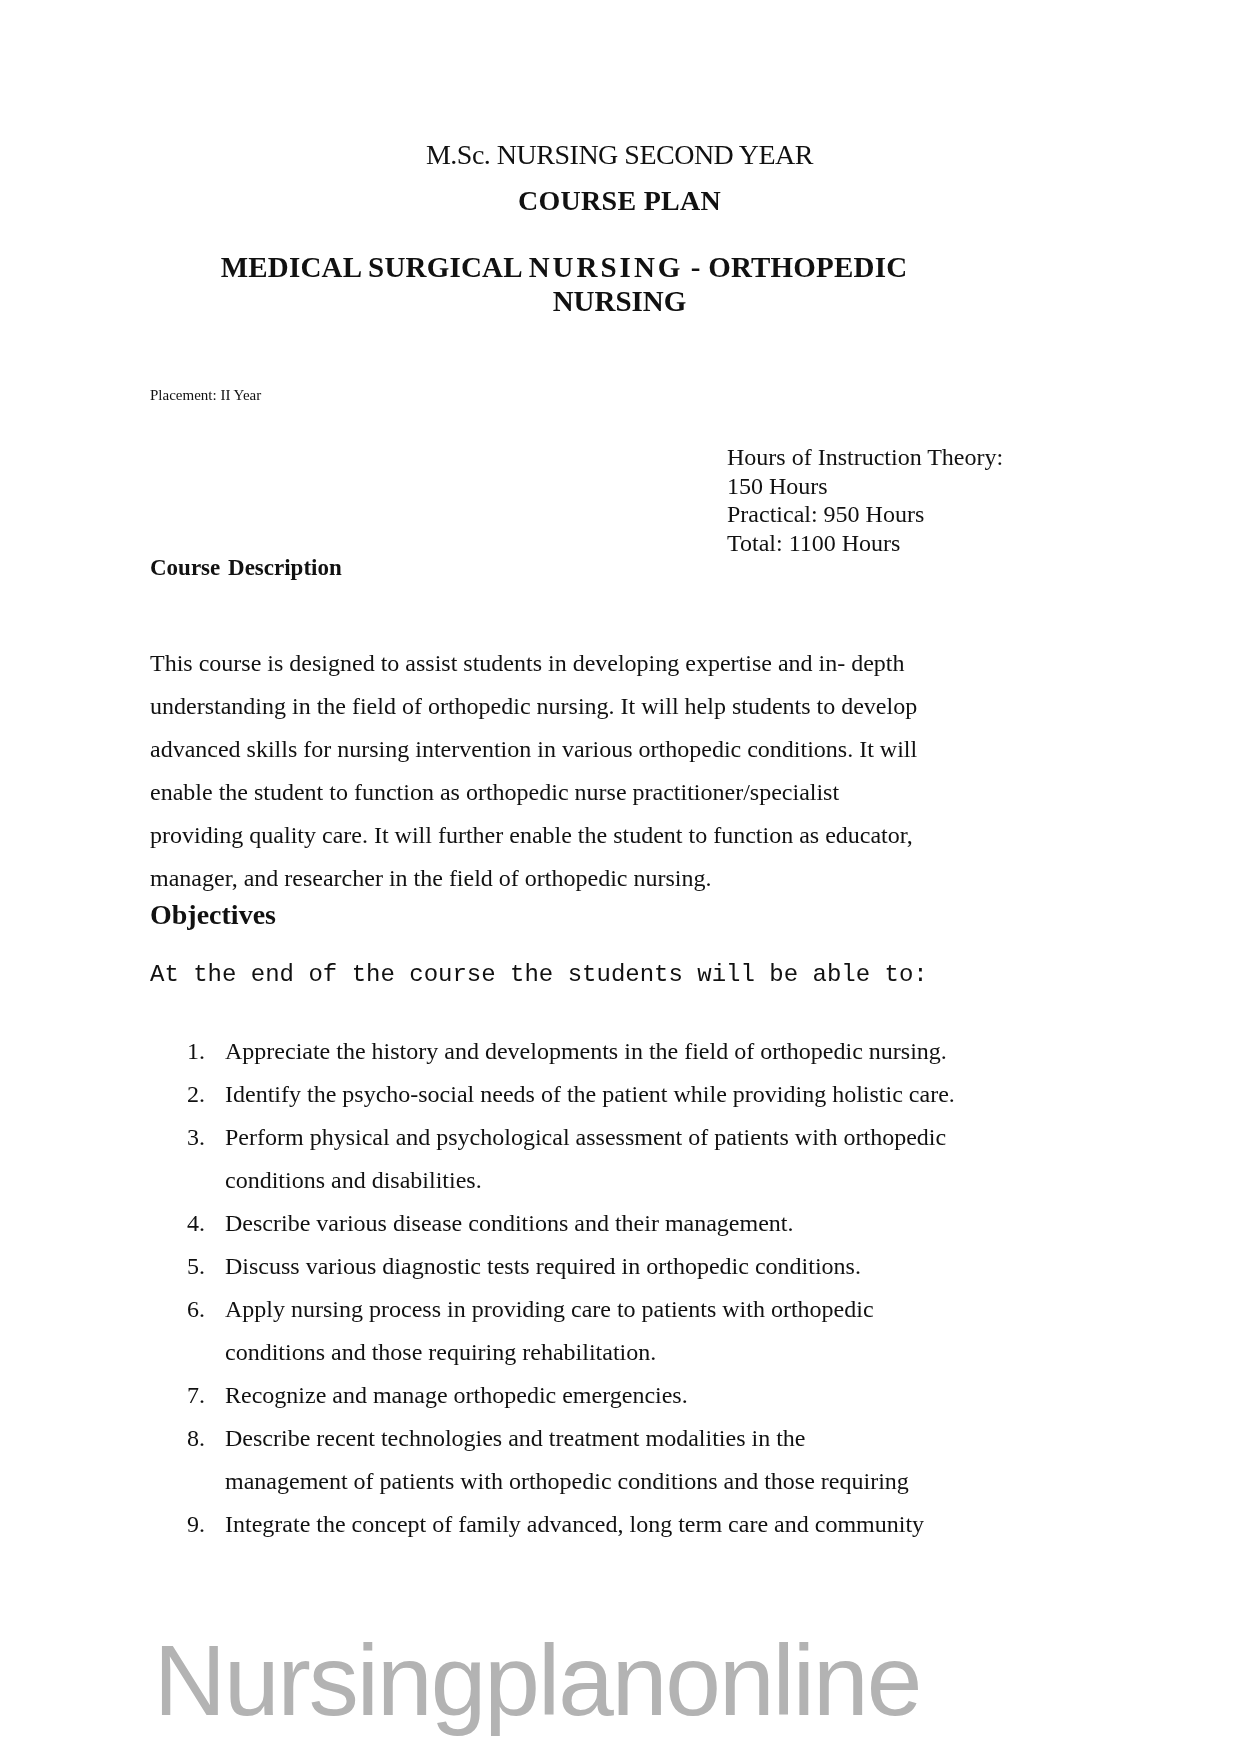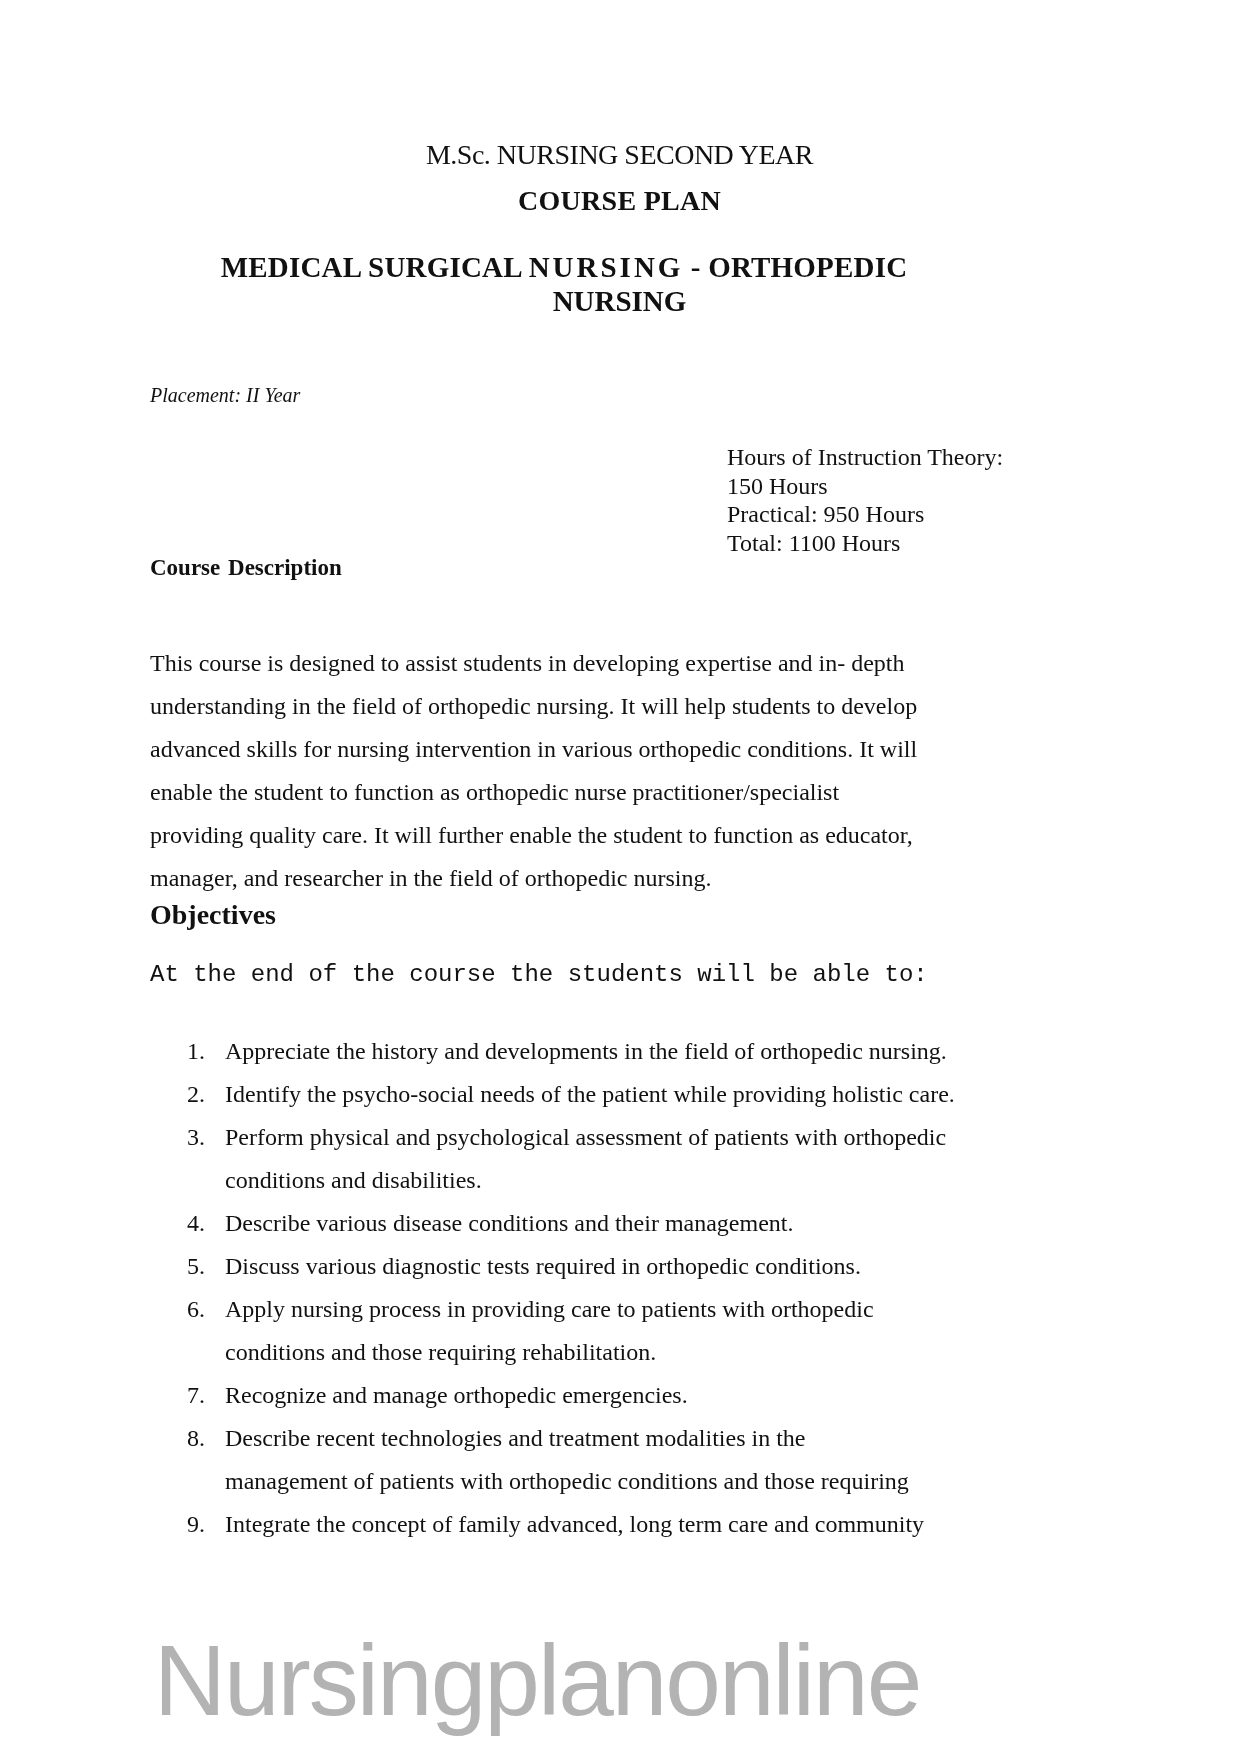--- a/index.html
+++ b/index.html
@@ -13,21 +13,21 @@
     .title-line1 { top: 138px; left: 0; width: 1239px; text-align: center;
       font-weight: normal; font-size: 28px; letter-spacing: -0.5px; line-height: 34px; }
     .title-line2 { top: 184px; left: 0; width: 1239px; text-align: center;
       font-weight: bold; font-size: 28px; letter-spacing: 0.3px; line-height: 34px; }
     .subtitle-line1 { top: 250px; left: 12px; width: 1104px; text-align: center;
       font-weight: bold; font-size: 29px; letter-spacing: 0.2px; line-height: 34px; }
     .subtitle-line2 { top: 284px; left: 0; width: 1239px; text-align: center;
       font-weight: bold; font-size: 29px; line-height: 34px; }
     .spaced { letter-spacing: 3px; }
 
-    .placement { top: 380px; left: 150px; font-size: 20px; line-height: 30px; font-style: italic; }
+    .placement { top: 380px; left: 150px; font-size: 15px; line-height: 30px; }
 
     .hours { top: 409px; left: 727px; font-size: 24px; line-height: 28.5px; margin-top: 34px; }
     .hours div { white-space: nowrap; }
 
     .cd-heading { top: 553px; left: 150px; font-weight: bold; font-size: 23px; line-height: 30px; word-spacing: 2px; }
 
     .desc { top: 642px; left: 150px; width: 950px; font-size: 24px; line-height: 43px; }
     .desc div { white-space: nowrap; }
 
     .obj-heading { top: 898px; left: 150px; font-weight: bold; font-size: 28px; line-height: 34px; }

